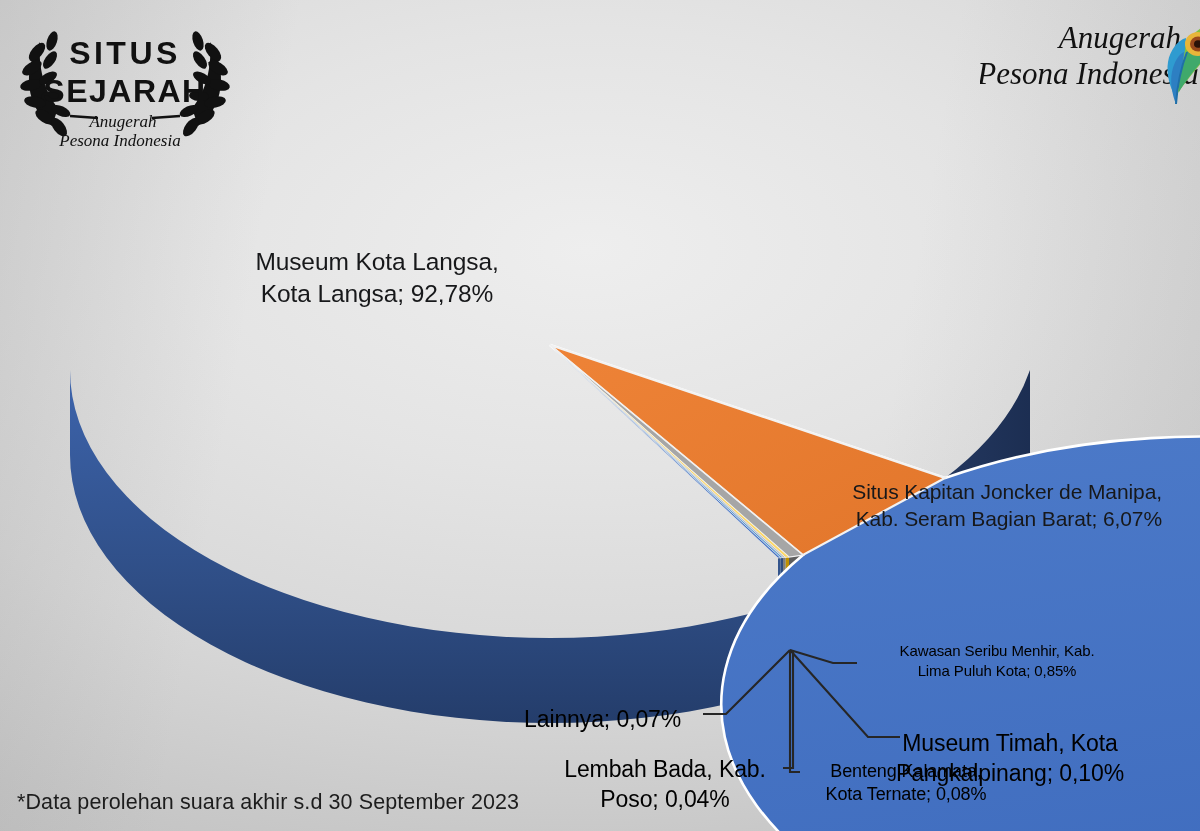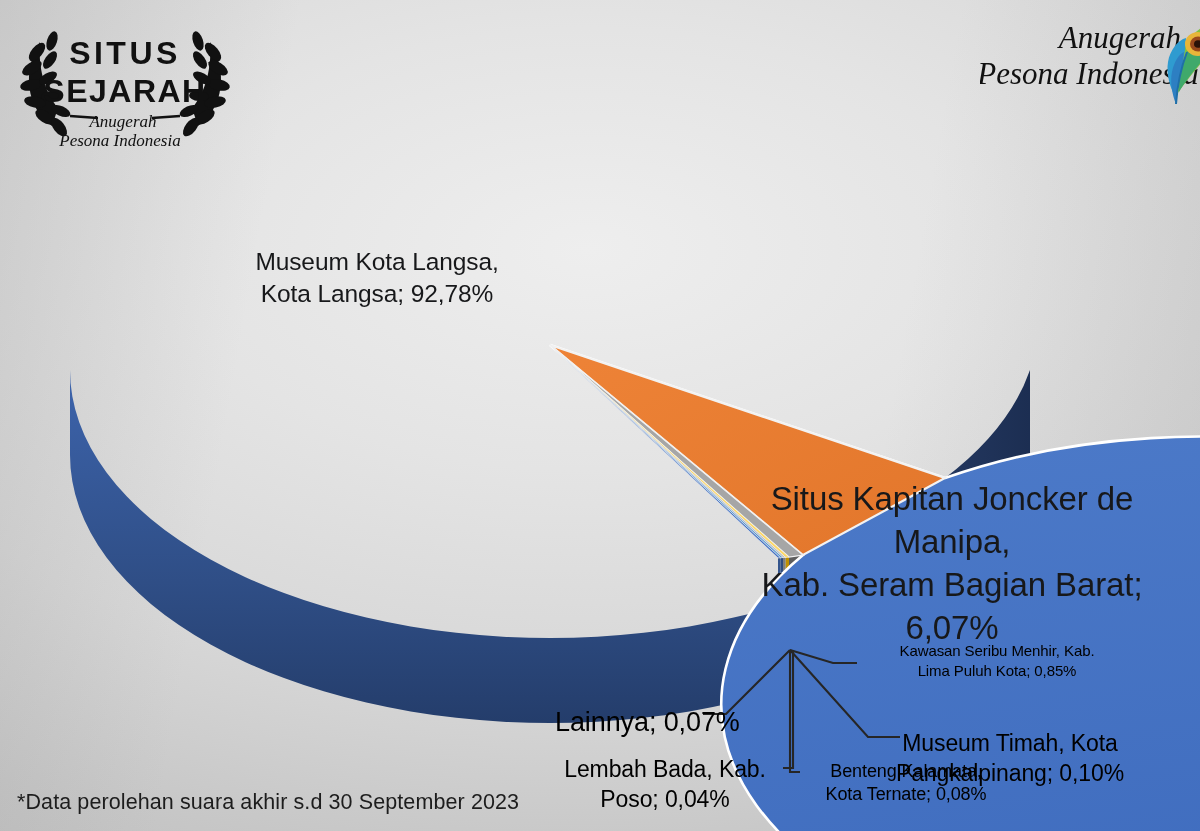--- a/index.html
+++ b/index.html
@@ -64,22 +64,22 @@
     top: 246px;
     width: 330px;
     text-align: center;
     font-size: 24.5px;
     color: #17181a;
   }
   .lbl-orange {
     left: 742px;
     top: 478px;
     width: 420px;
-    text-align: center;
-    font-size: 33px;
+    text-align: right;
+    font-size: 21px;
     color: #17181a;
   }
   .lbl-menhir {
     left: 832px;
     top: 641px;
     width: 330px;
     text-align: center;
     font-size: 15px;
     color: #000;
   }
@@ -97,23 +97,22 @@
     width: 240px;
     text-align: center;
     font-size: 18px;
     color: #000;
   }
   .lbl-lainnya {
     left: 524px;
     top: 705px;
     width: 200px;
     text-align: left;
-    font-size: 27px;
-    color: #000;
-    margin-left: 31px;
+    font-size: 23px;
+    color: #000;
   }
   .lbl-lembah {
     left: 545px;
     top: 755px;
     width: 240px;
     text-align: center;
     font-size: 23px;
     color: #000;
   }
   .footnote {

